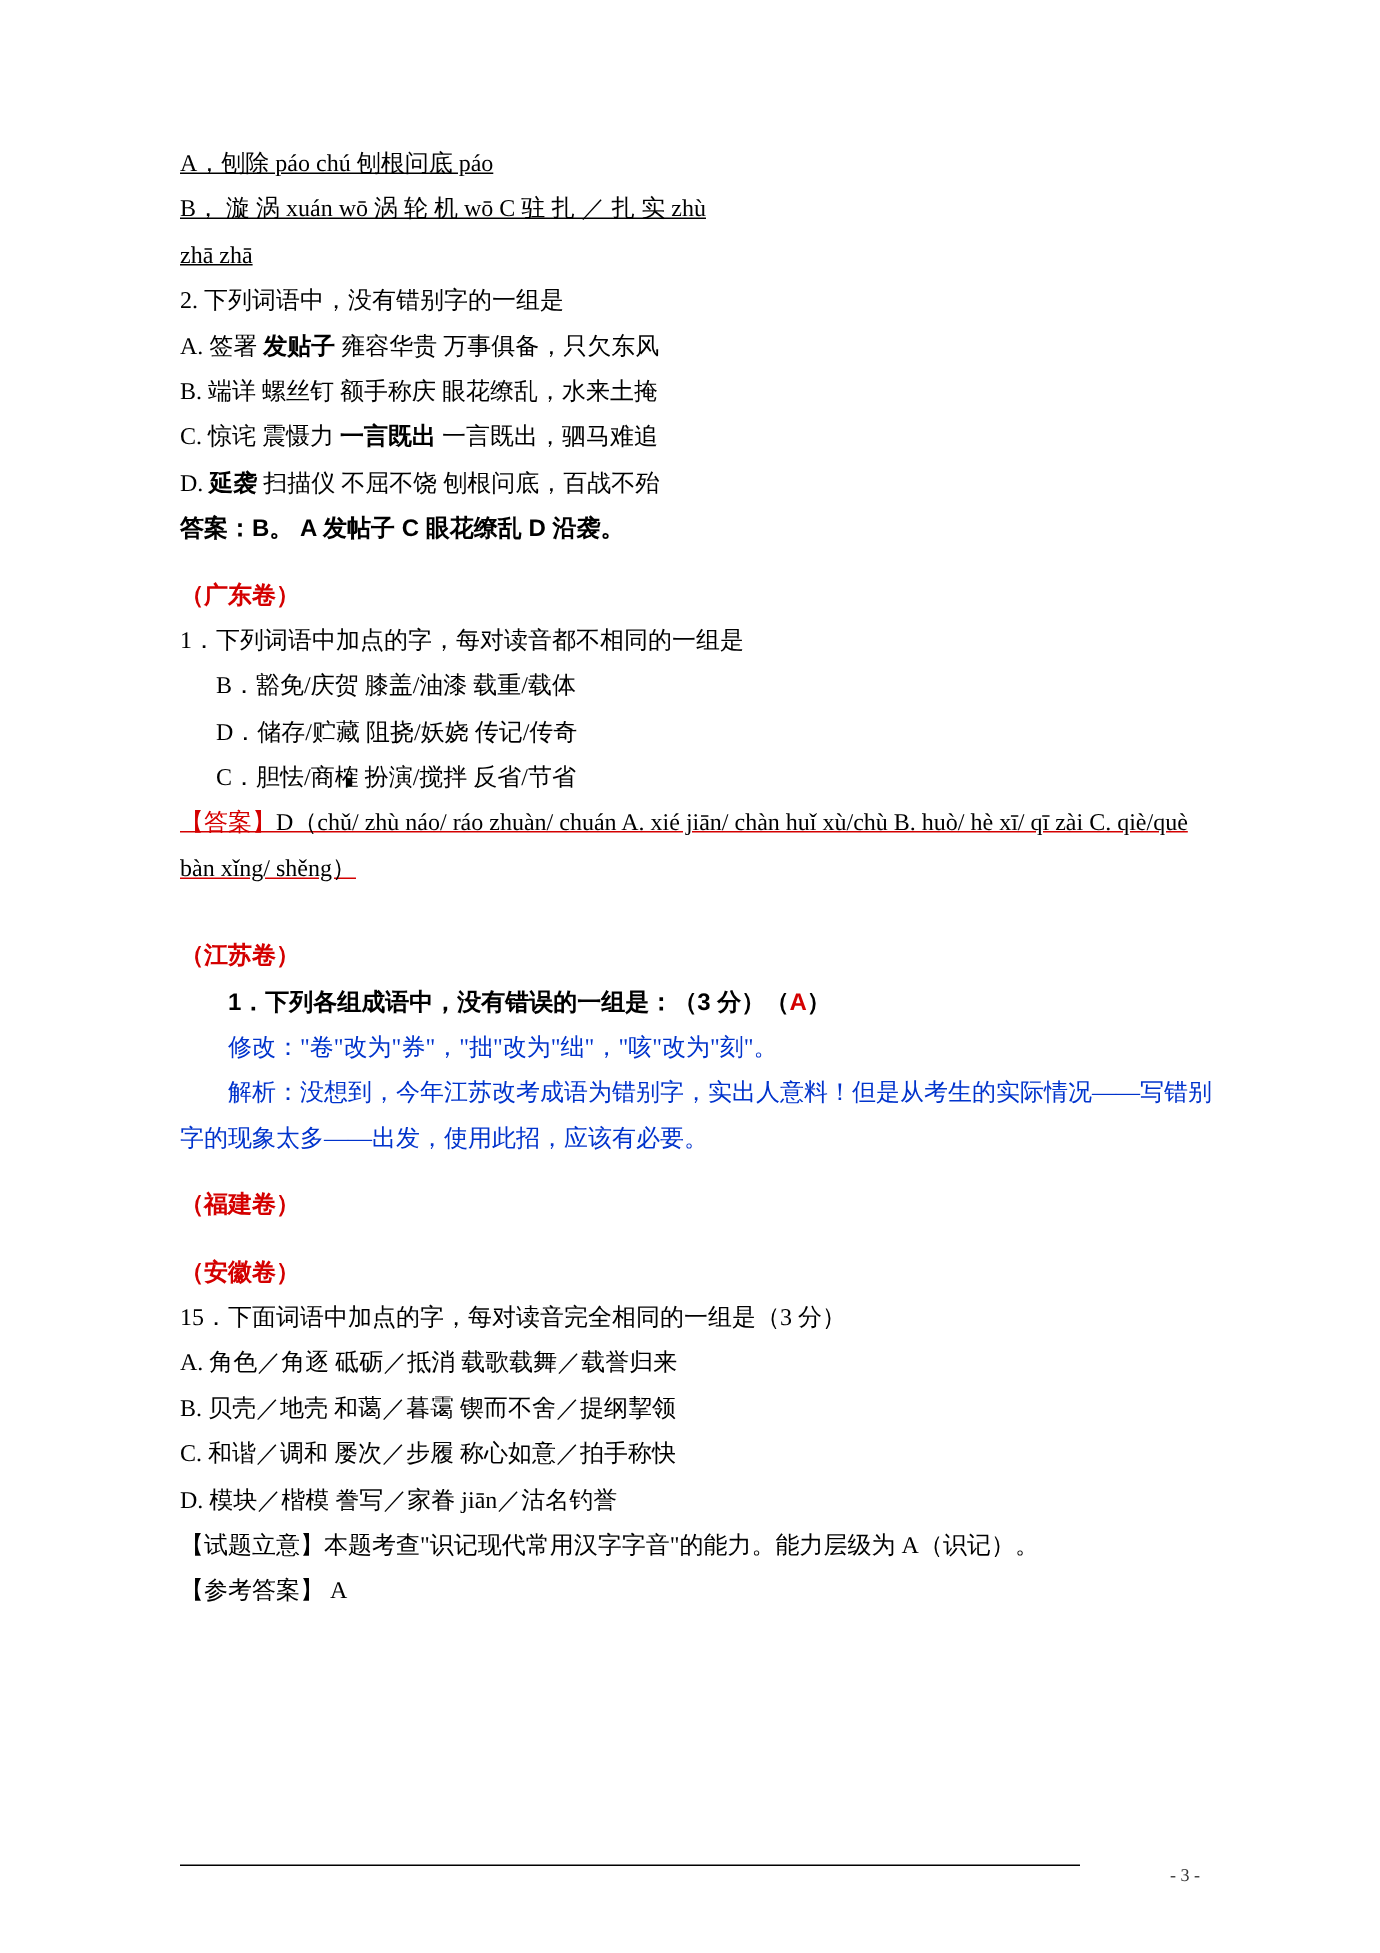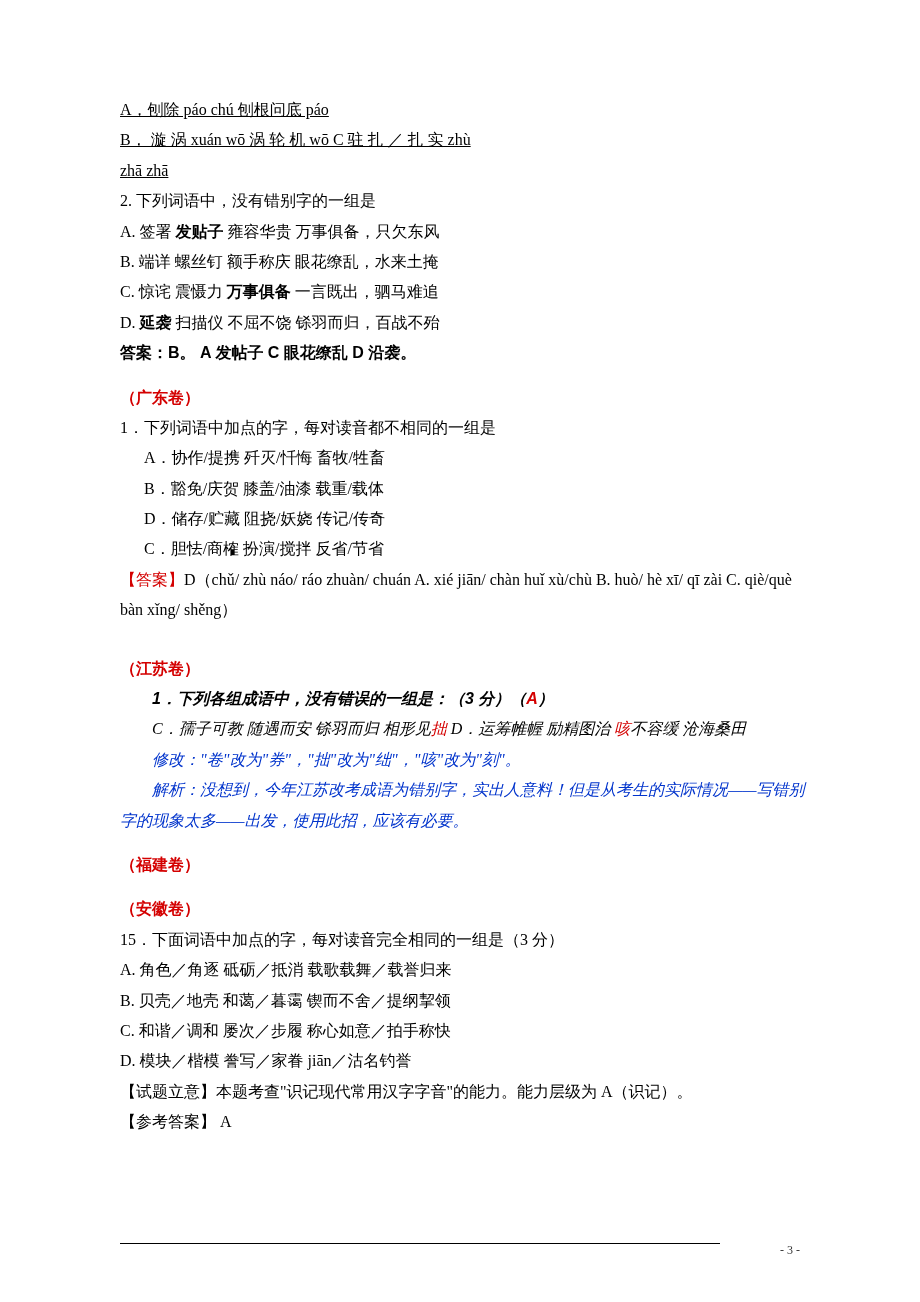--- a/index.html
+++ b/index.html
@@ -15,21 +15,21 @@
     width: 920px;
     min-height: 1302px;
     padding: 95px 110px 60px 120px;
     box-sizing: border-box;
     position: relative;
   }
   .u { text-decoration: underline; }
   .bold { font-weight: bold; font-family: "SimHei","黑体",sans-serif; }
   .red { color: #d40000; }
   .blue { color: #0033cc; }
-  .indent { text-indent: 2em; font-style: italic; }
+  .indent { text-indent: 2em; }
   p { margin: 0; }
   .spacer { height: 14px; }
   .footer {
     position: absolute;
     bottom: 40px;
     right: 120px;
     font-size: 12px;
     color: #333;
   }
   .footer-line {
@@ -48,48 +48,44 @@
   <p><span class="u">A，刨除 páo chú           刨根问底    páo</span></p>
   <p><span class="u">B， 漩 涡   xuán wō                 涡 轮 机    wō                 C 驻 扎 ／ 扎 实    zhù</span></p>
   <p><span class="u">zhā   zhā  </span></p>
 
   <p>2. 下列词语中，没有错别字的一组是</p>
   <p>
     <span>A. 签署 </span><span class="bold">发贴子</span><span> 雍容华贵 万事俱备，只欠东风</span>
   </p>
   <p>B. 端详 螺丝钉 额手称庆 眼花缭乱，水来土掩</p>
   <p>
-    <span>C. 惊诧 震慑力 </span><span class="bold">万事俱备</span><span> 一言既出，驷马难追</span>
+    <span>C. 惊诧 震慑力 </span><span class="bold">一言既出</span><span> 一言既出，驷马难追</span>
   </p>
   <p>
-    <span>D. </span><span class="bold">延袭</span><span> 扫描仪 不屈不饶 铩羽而归，百战不殆</span>
+    <span>D. </span><span class="bold">延袭</span><span> 扫描仪 不屈不饶 刨根问底，百战不殆</span>
   </p>
   <p class="bold">答案：B。     A 发帖子   C 眼花缭乱     D 沿袭。</p>
 
   <div class="spacer"></div>
 
   <p class="bold red">（广东卷）</p>
   <p>1．下列词语中加点的字，每对读音都不相同的一组是</p>
-  <p style="padding-left:1.5em">A．协作/提携   歼灭/忏悔   畜牧/牲畜</p>
   <p style="padding-left:1.5em">B．豁免/庆贺   膝盖/油漆   载重/载体</p>
   <p style="padding-left:1.5em">D．储存/贮藏   阻挠/妖娆   传记/传奇</p>
   <p style="padding-left:1.5em">C．胆怯/商榷   扮演/搅拌   反省/节省</p>
-  <p class="red" style="padding-left:0;">
+  <p class="red" style="padding-left:0;text-decoration:underline;">
     <span>【答案】</span><span style="color:#000">D（chǔ/ zhù  náo/ ráo  zhuàn/ chuán  A. xié  jiān/ chàn huǐ xù/chù  B. huò/ hè  xī/ qī zài  C. qiè/què  bàn  xǐng/ shěng）</span>
   </p>
 
   <div class="spacer"></div>
   <div class="spacer"></div>
 
   <p class="bold red">（江苏卷）</p>
   <p class="bold indent">
     <span>1．下列各组成语中，没有错误的一组是：（3 分）（</span><span class="red">A</span><span>）</span>
-  </p>
-  <p class="indent">
-    <span>C．孺子可教   随遇而安   铩羽而归   相形见</span><span class="red">拙</span><span>   D．运筹帷幄   励精图治   </span><span class="red">咳</span><span>不容缓   沧海桑田</span>
   </p>
   <p class="blue indent">修改："卷"改为"券"，"拙"改为"绌"，"咳"改为"刻"。</p>
   <p class="blue indent">解析：没想到，今年江苏改考成语为错别字，实出人意料！但是从考生的实际情况——写错别字的现象太多——出发，使用此招，应该有必要。</p>
 
   <div class="spacer"></div>
 
   <p class="bold red">（福建卷）</p>
 
   <div class="spacer"></div>
 

